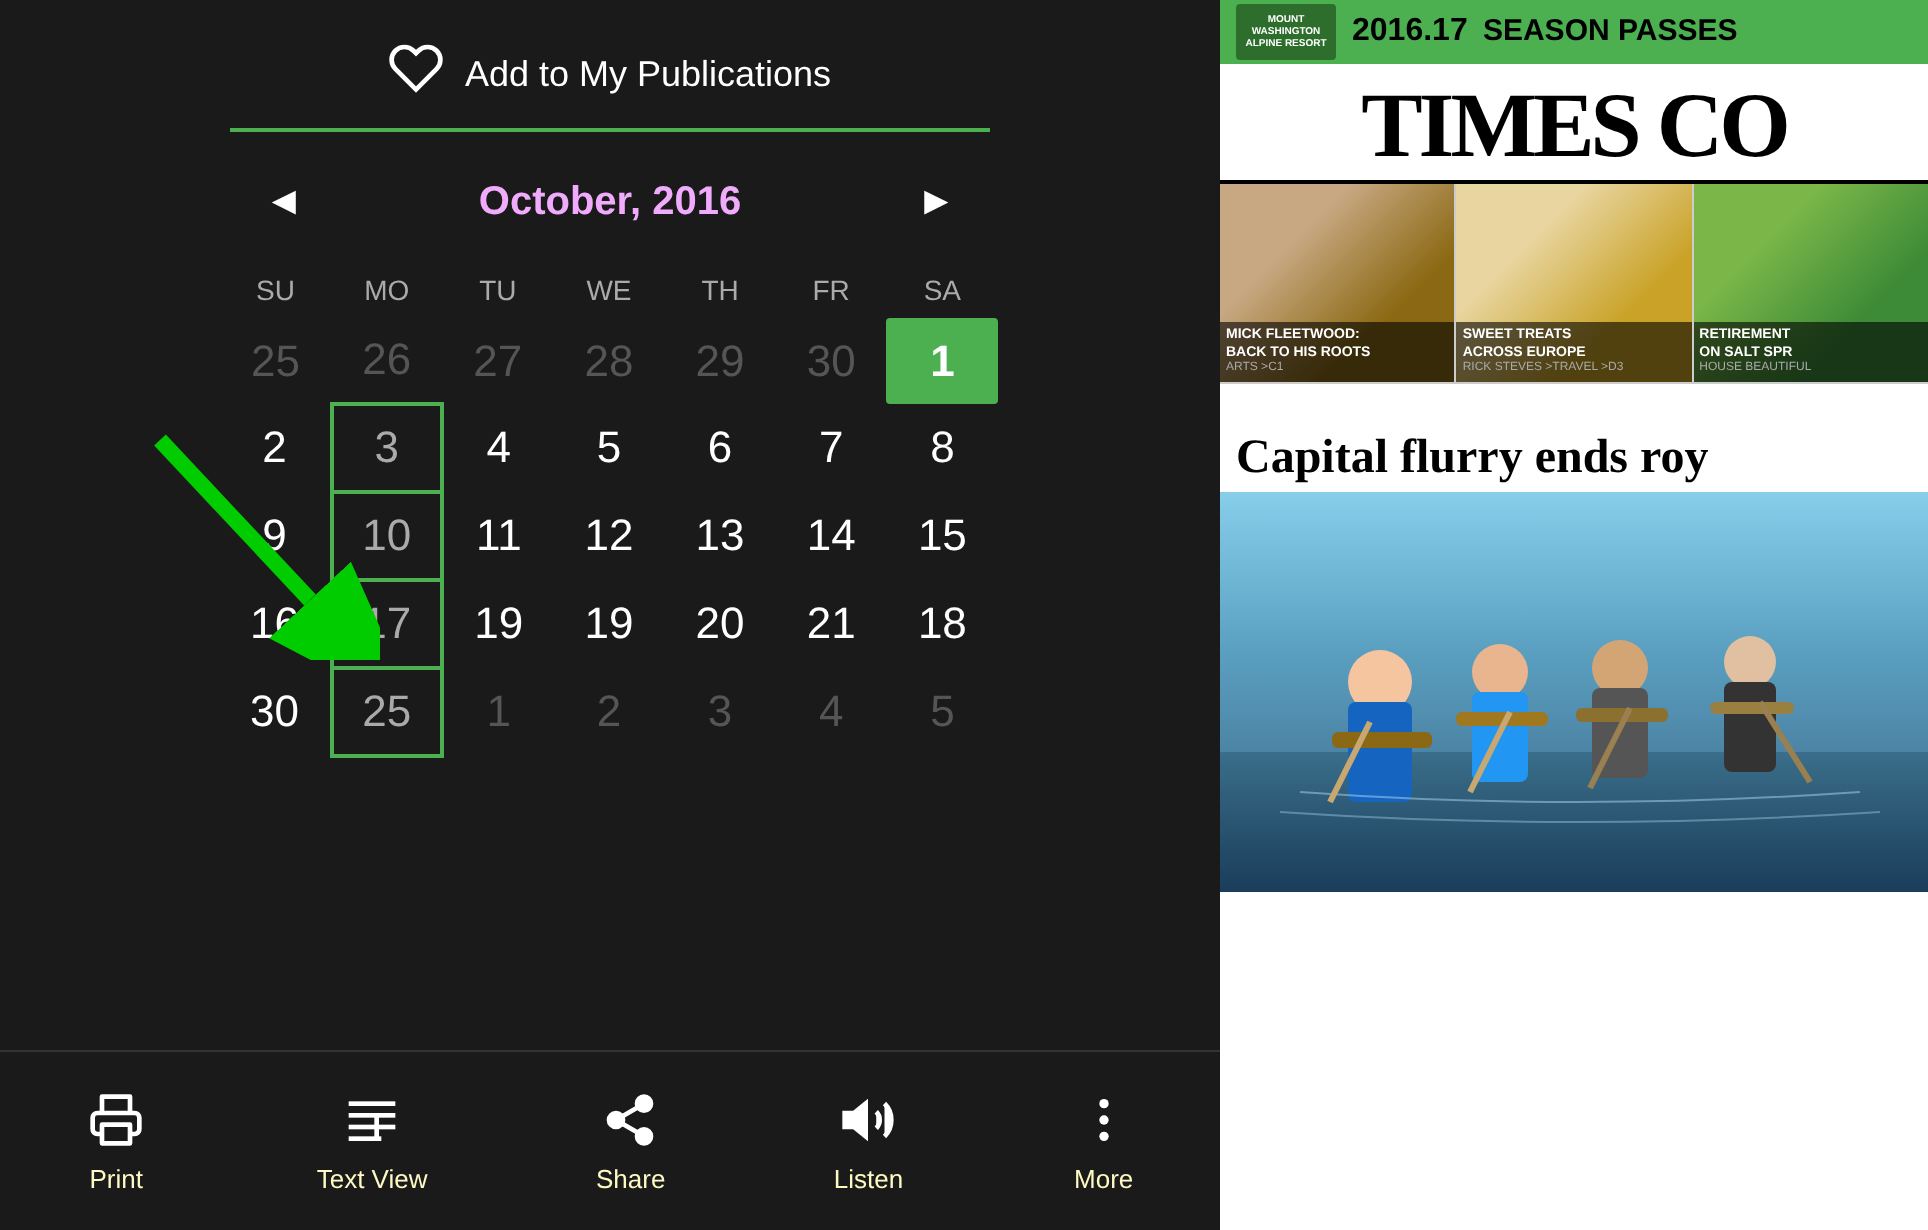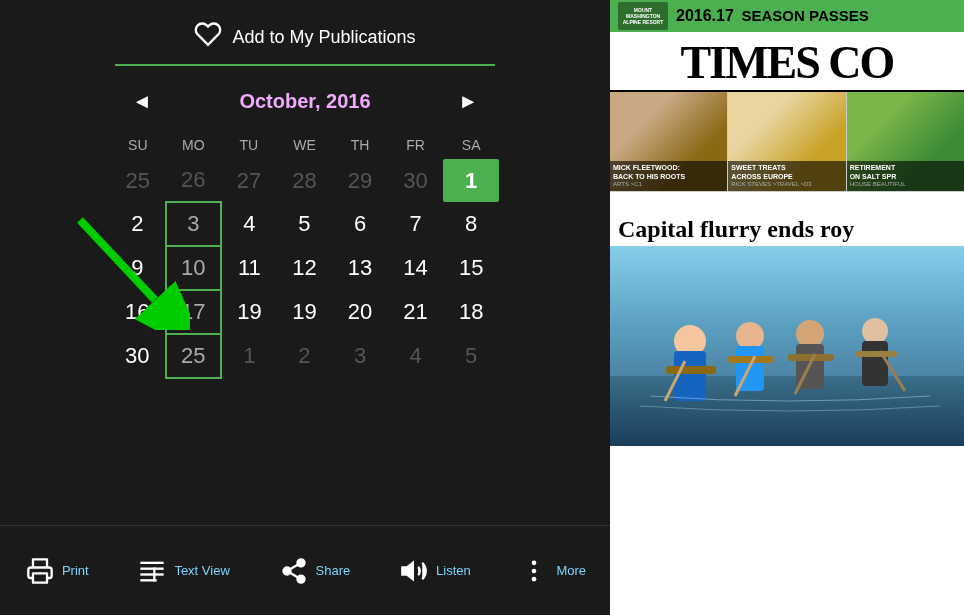--- a/index.html
+++ b/index.html
@@ -128,23 +128,24 @@
       right: 0;
       height: 90px;
       display: flex;
       align-items: center;
       justify-content: space-around;
       border-top: 1px solid #333;
       background: #1a1a1a;
     }
     .toolbar-item {
       display: flex;
+      flex-direction: column;
       align-items: center;
       gap: 6px;
-      color: #7dd3fc;
+      color: #fef9c3;
       cursor: pointer;
       font-size: 13px;
     }
     .toolbar-icon {
       width: 32px;
       height: 32px;
       display: flex;
       align-items: center;
       justify-content: center;
     }

